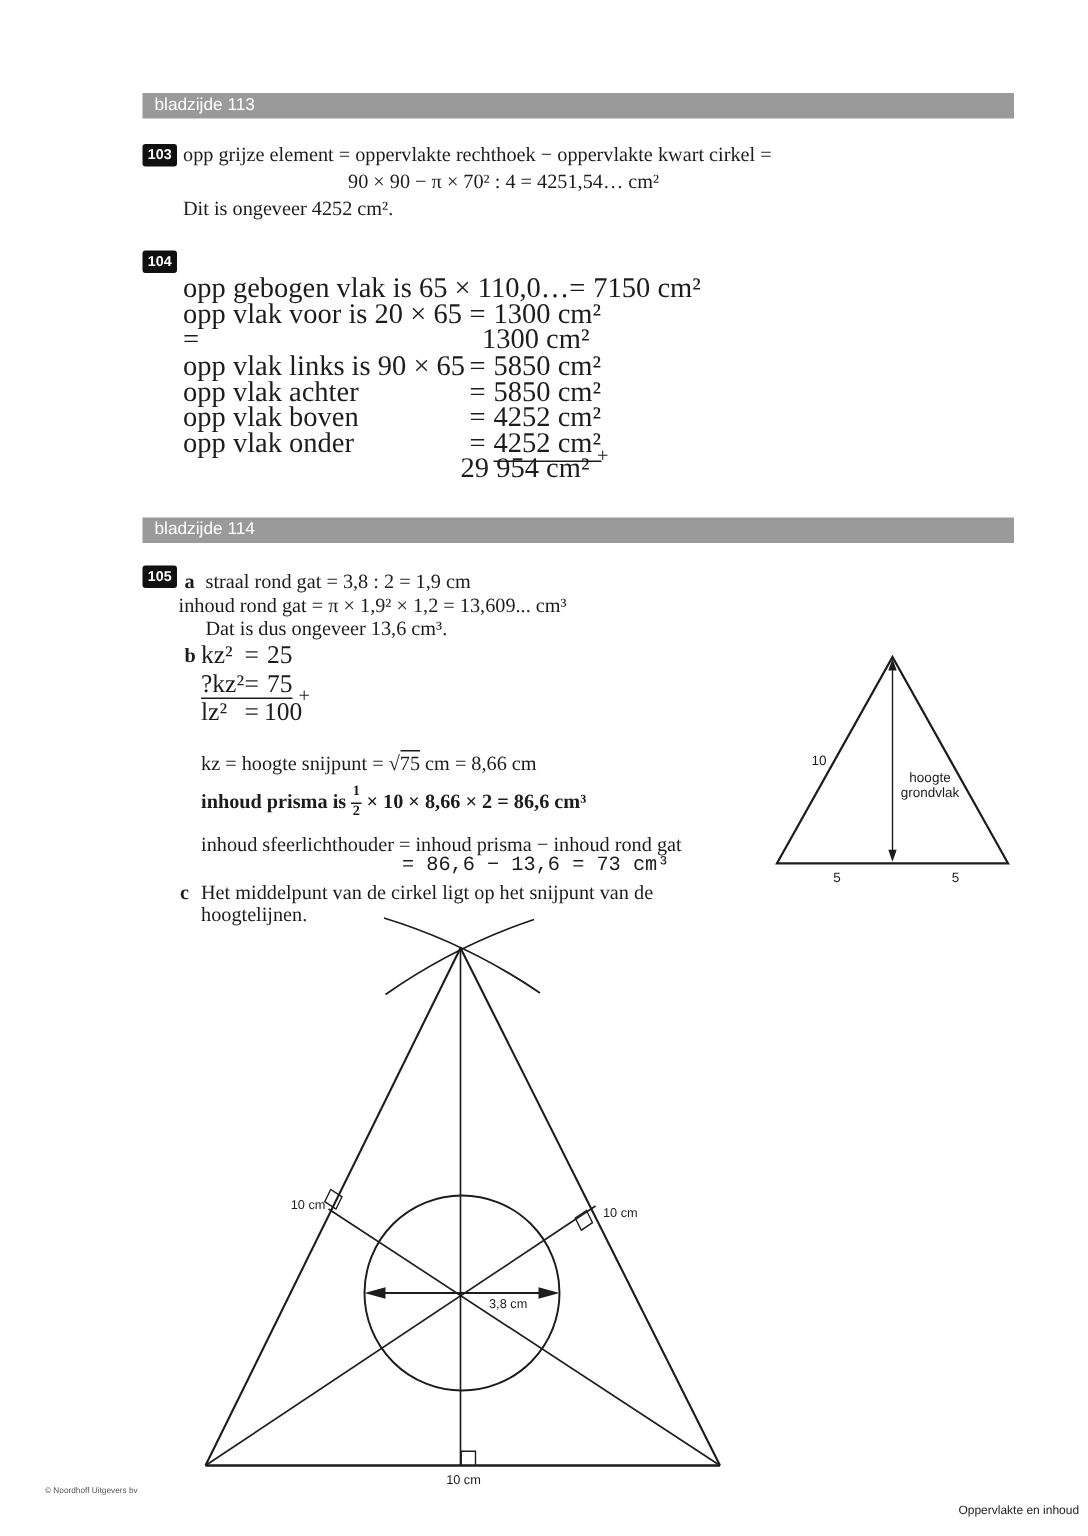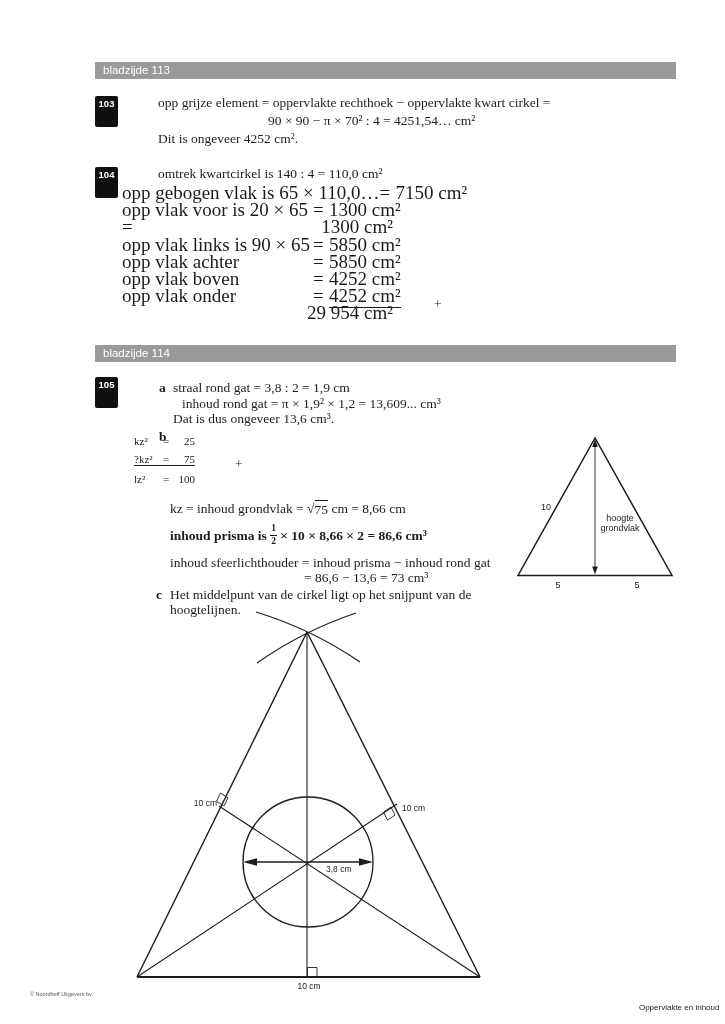--- a/index.html
+++ b/index.html
@@ -2,33 +2,33 @@
 <html><head>
 <meta charset="utf-8">
 <style>
   html,body { margin:0; padding:0; }
   body { width:725px; height:1024px; background:#ffffff; font-family:"Liberation Serif", serif; color:#1c1c1c; }
   .page { position:relative; width:725px; height:1024px; overflow:hidden; background:#ffffff;padding-left:44px; }
   .abs { position:absolute; }
   .bar { left:95px; width:581px; height:17px; background:#9a9a9a; color:#ffffff;
          font-family:"Liberation Sans", sans-serif; font-size:11.5px; line-height:17px;
          padding-left:8px; box-sizing:border-box; }
-  .badge { width:23px; height:31px; background:#101010; color:#ffffff; border-radius:2px;
+  .badge { width:23px; height:15px; background:#101010; color:#ffffff; border-radius:2px;
            font-family:"Liberation Sans", sans-serif; font-size:9.5px; font-weight:bold;
            text-align:center; line-height:15px; }
-  .t { font-size:13.5px; line-height:16px; white-space:nowrap;margin-left:36px; }
+  .t { font-size:13.5px; line-height:16px; white-space:nowrap; }
   .bold { font-weight:bold; }
   .rows104 { left:122px; top:182px; width:271px; }
   .rows104 .row { display:flex; height:17.2px; align-items:baseline; font-size:19px; white-space:nowrap; }
   .rows104 .lbl { flex:0 0 191px; }
   .rows104 .eq  { flex:0 0 16px; }
   .rows104 .val { flex:1 1 auto; text-align:right; }
   .val-underline { border-bottom:1.2px solid #1c1c1c; }
   .rowsB { left:134px; top:428px; width:61px; }
-  .rowsB .row { display:flex; height:18.6px; align-items:flex-end; font-size:11px; white-space:nowrap; }
+  .rowsB .row { display:flex; height:18.6px; align-items:center; font-size:17px; white-space:nowrap; }
   .rowsB .lhs { flex:0 0 29px; }
   .rowsB .eq  { flex:0 0 13px; }
   .rowsB .val { flex:1 1 auto; text-align:right; }
   .rowB-underline { border-bottom:1.2px solid #1c1c1c; }
   .rad { border-top:1.1px solid #1c1c1c; padding-top:0.5px; }
   .frac { display:inline-block; vertical-align:-4px; text-align:center;
           font-size:9.5px; line-height:1; }
   .frac .num { display:block; border-bottom:1px solid #1c1c1c; padding:0 1px 1px 1px; }
   .frac .den { display:block; padding-top:1px; }
   .footer-l { left:30px; top:991px; font-family:"Liberation Sans", sans-serif; font-size:5.5px; color:#555; }
@@ -49,21 +49,20 @@
   <div class="abs badge" style="left:95px; top:96px;">
     <span>103</span>
   </div>
   <div class="abs t" style="left:122px; top:95px;">opp grijze element = oppervlakte rechthoek − oppervlakte kwart cirkel =</div>
   <div class="abs t" style="left:232px; top:113px;">90 × 90 − π × 70² : 4 = 4251,54… cm²</div>
   <div class="abs t" style="left:122px; top:131px;">Dit is ongeveer 4252 cm².</div>
 
   <div class="abs badge" style="left:95px; top:167px;">
     <span>104</span>
   </div>
-  <div class="abs t" style="left:122px; top:166px;">omtrek kwartcirkel is 140 : 4 = 110,0 cm²</div>
 
   <div class="abs rows104">
     <div class="row">
       <span class="lbl">opp gebogen vlak is 65 × 110,0…</span>
       <span class="eq">=</span>
       <span class="val">7150 cm²</span>
     </div>
     <div class="row">
       <span class="lbl">opp vlak voor is 20 × 65</span>
       <span class="eq">=</span>
@@ -102,21 +101,21 @@
 
   <div class="abs bar" style="top:345px;">
     <span>bladzijde 114</span>
   </div>
 
   <div class="abs badge" style="left:95px; top:377px;">
     <span>105</span>
   </div>
   <div class="abs t bold" style="left:123px; top:380px;">a</div>
   <div class="abs t" style="left:137px; top:380px;">straal rond gat = 3,8 : 2 = 1,9 cm</div>
-  <div class="abs t" style="left:146px; top:396px;text-align:right;">inhoud rond gat = π × 1,9² × 1,2 = 13,609... cm³</div>
+  <div class="abs t" style="left:119px; top:396px;text-align:right;">inhoud rond gat = π × 1,9² × 1,2 = 13,609... cm³</div>
   <div class="abs t" style="left:137px; top:411px;">Dat is dus ongeveer 13,6 cm³.</div>
 
   <div class="abs t bold" style="left:123px; top:429px;">b</div>
   <div class="abs rowsB">
     <div class="row">
       <span class="lhs">kz²</span>
       <span class="eq">=</span>
       <span class="val">25</span>
     </div>
     <div class="row rowB-underline">
@@ -126,29 +125,29 @@
     </div>
     <div class="row">
       <span class="lhs">lz²</span>
       <span class="eq">=</span>
       <span class="val">100</span>
     </div>
   </div>
   <div class="abs t" style="left:199px; top:456px;">+</div>
 
   <div class="abs t" style="left:134px; top:501px;">
-    <span>kz = inhoud grondvlak = </span><span>√</span><span class="rad">75</span><span> cm = 8,66 cm</span>
+    <span>kz = hoogte snijpunt = </span><span>√</span><span class="rad">75</span><span> cm = 8,66 cm</span>
   </div>
 
   <div class="abs t" style="left:134px; top:524px;font-weight:bold;">
     <span>inhoud prisma is </span><span class="frac"><span class="num">1</span><span class="den">2</span></span><span> × 10 × 8,66 × 2 = 86,6 cm³</span>
   </div>
 
   <div class="abs t" style="left:134px; top:555px;">inhoud sfeerlichthouder = inhoud prisma − inhoud rond gat</div>
-  <div class="abs t" style="left:268px; top:570px;">= 86,6 − 13,6 = 73 cm³</div>
+  <div class="abs t" style="left:268px; top:570px;font-family:Liberation Mono, monospace;">= 86,6 − 13,6 = 73 cm³</div>
 
   <div class="abs t bold" style="left:120px; top:587px;">c</div>
   <div class="abs t" style="left:134px; top:587px;">Het middelpunt van de cirkel ligt op het snijpunt van de</div>
   <div class="abs t" style="left:134px; top:602px;">hoogtelijnen.</div>
 
   <svg class="abs" style="left:505px; top:428px;" width="180" height="165" viewBox="505 428 180 165">
     <polygon points="595,438 518,575.5 672,575.5" fill="none" stroke="#1c1c1c" stroke-width="1.5"></polygon>
     <line x1="595" y1="444" x2="595" y2="569" stroke="#1c1c1c" stroke-width="0.9"></line>
     <polygon points="595,439 592.2,447 597.8,447" fill="#1c1c1c"></polygon>
     <polygon points="595,574.5 592.2,566.5 597.8,566.5" fill="#1c1c1c"></polygon>

